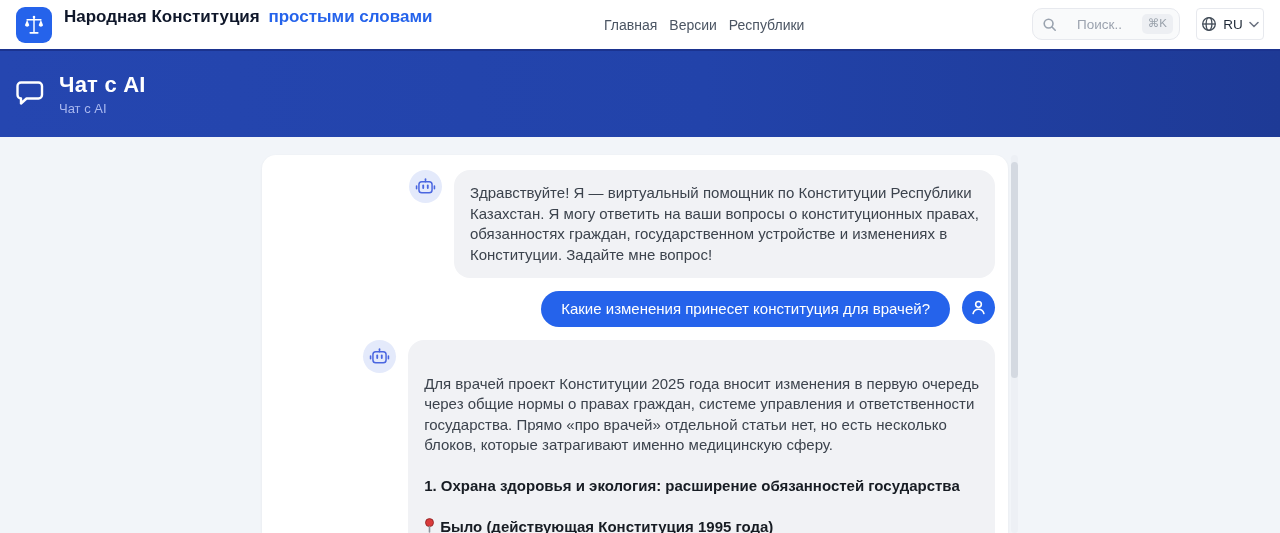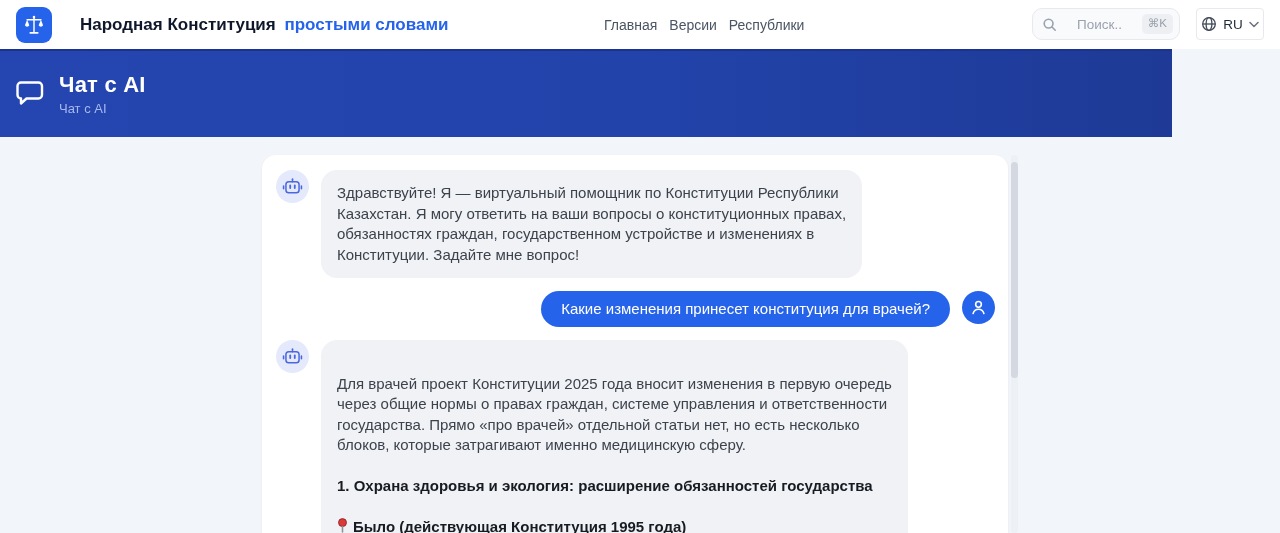--- a/index.html
+++ b/index.html
@@ -8,21 +8,21 @@
     font-family: "Liberation Sans", "DejaVu Sans", sans-serif;
     background: #f2f5f9;
   }
   .page { position: relative; width: 1280px; height: 533px; }
 
   
   .topbar {
     position: absolute; left: 0; top: 0; width: 1280px; height: 49px;
     background: #ffffff; display: flex; align-items: center; padding: 0 16px;
   }
-  .brand { display: flex; align-items: center; gap: 28px; }
+  .brand { display: flex; align-items: flex-start; gap: 12px; }
   .logo {
     width: 36px; height: 36px; border-radius: 9px; background: #2563eb;
     display: flex; align-items: center; justify-content: center; flex: 0 0 auto;
     border: none; cursor: pointer;
   }
   .app-title { font-size: 17px; font-weight: 700; color: #0f172a; white-space: nowrap; }
   .app-title .t-accent { color: #2563eb; margin-left: 4px; }
 
   .nav { position: absolute; left: 604px; top: 0; height: 49px; display: flex; align-items: center; gap: 12px; }
   .nav a { font-size: 14px; color: #4b5563; text-decoration: none; cursor: pointer; white-space: nowrap; }
@@ -44,40 +44,40 @@
   .lang-btn {
     position: absolute; right: 16px; top: 8px; height: 32px; width: 68px;
     background: #ffffff; border: 1px solid #e7e9ee; border-radius: 4px;
     display: flex; align-items: center; justify-content: center; gap: 6px; cursor: pointer;
     font-family: inherit;
   }
   .lang-label { font-size: 13.5px; color: #1f2937; font-weight: 500; }
 
   
   .banner {
-    position: absolute; left: 0; top: 49px; width: 1172px; height: 88px;
+    position: absolute; left: 0; top: 49px; width: 1280px; height: 88px;
     background: linear-gradient(90deg, #2546b0 0%, #2243aa 55%, #1e3a96 100%);
     border-top: 2px solid #1b338f;
     display: flex; align-items: center; padding: 0 14px;
   }
   .banner-icon { flex: 0 0 auto; display: flex; }
   .banner-text { margin-left: 13px; }
   .banner-title { color: #ffffff; font-size: 22px; font-weight: 700; letter-spacing: 0.2px; }
   .banner-subtitle { color: #a9b8ef; font-size: 13px; margin-top: 3px; }
 
   
   .main { position: absolute; left: 0; top: 137px; width: 1280px; height: 396px; }
   .chat-card {
     position: absolute; left: 262px; top: 18px; width: 746px; height: 378px;
     background: #ffffff; border-radius: 14px 14px 0 0;
     box-shadow: 0 1px 3px rgba(15,23,42,0.06);
     padding: 15px 13px 0 14px; overflow: hidden;
     display: flex; flex-direction: column; gap: 13px;
   }
-  .msg-row { display: flex; align-items: flex-start; gap: 12px; }
+  .msg-row { display: flex; align-items: flex-start; gap: 12px; justify-content: flex-end; }
   .msg-row.user { justify-content: flex-end; }
   .avatar {
     width: 33px; height: 33px; border-radius: 50%; flex: 0 0 auto;
     display: flex; align-items: center; justify-content: center;
   }
   .avatar.bot { background: #e4eafb; }
   .avatar.user { background: #2563eb; }
   .bubble {
     width: fit-content; max-width: 592px;
     font-size: 15px; line-height: 20.5px; white-space: pre-line;

